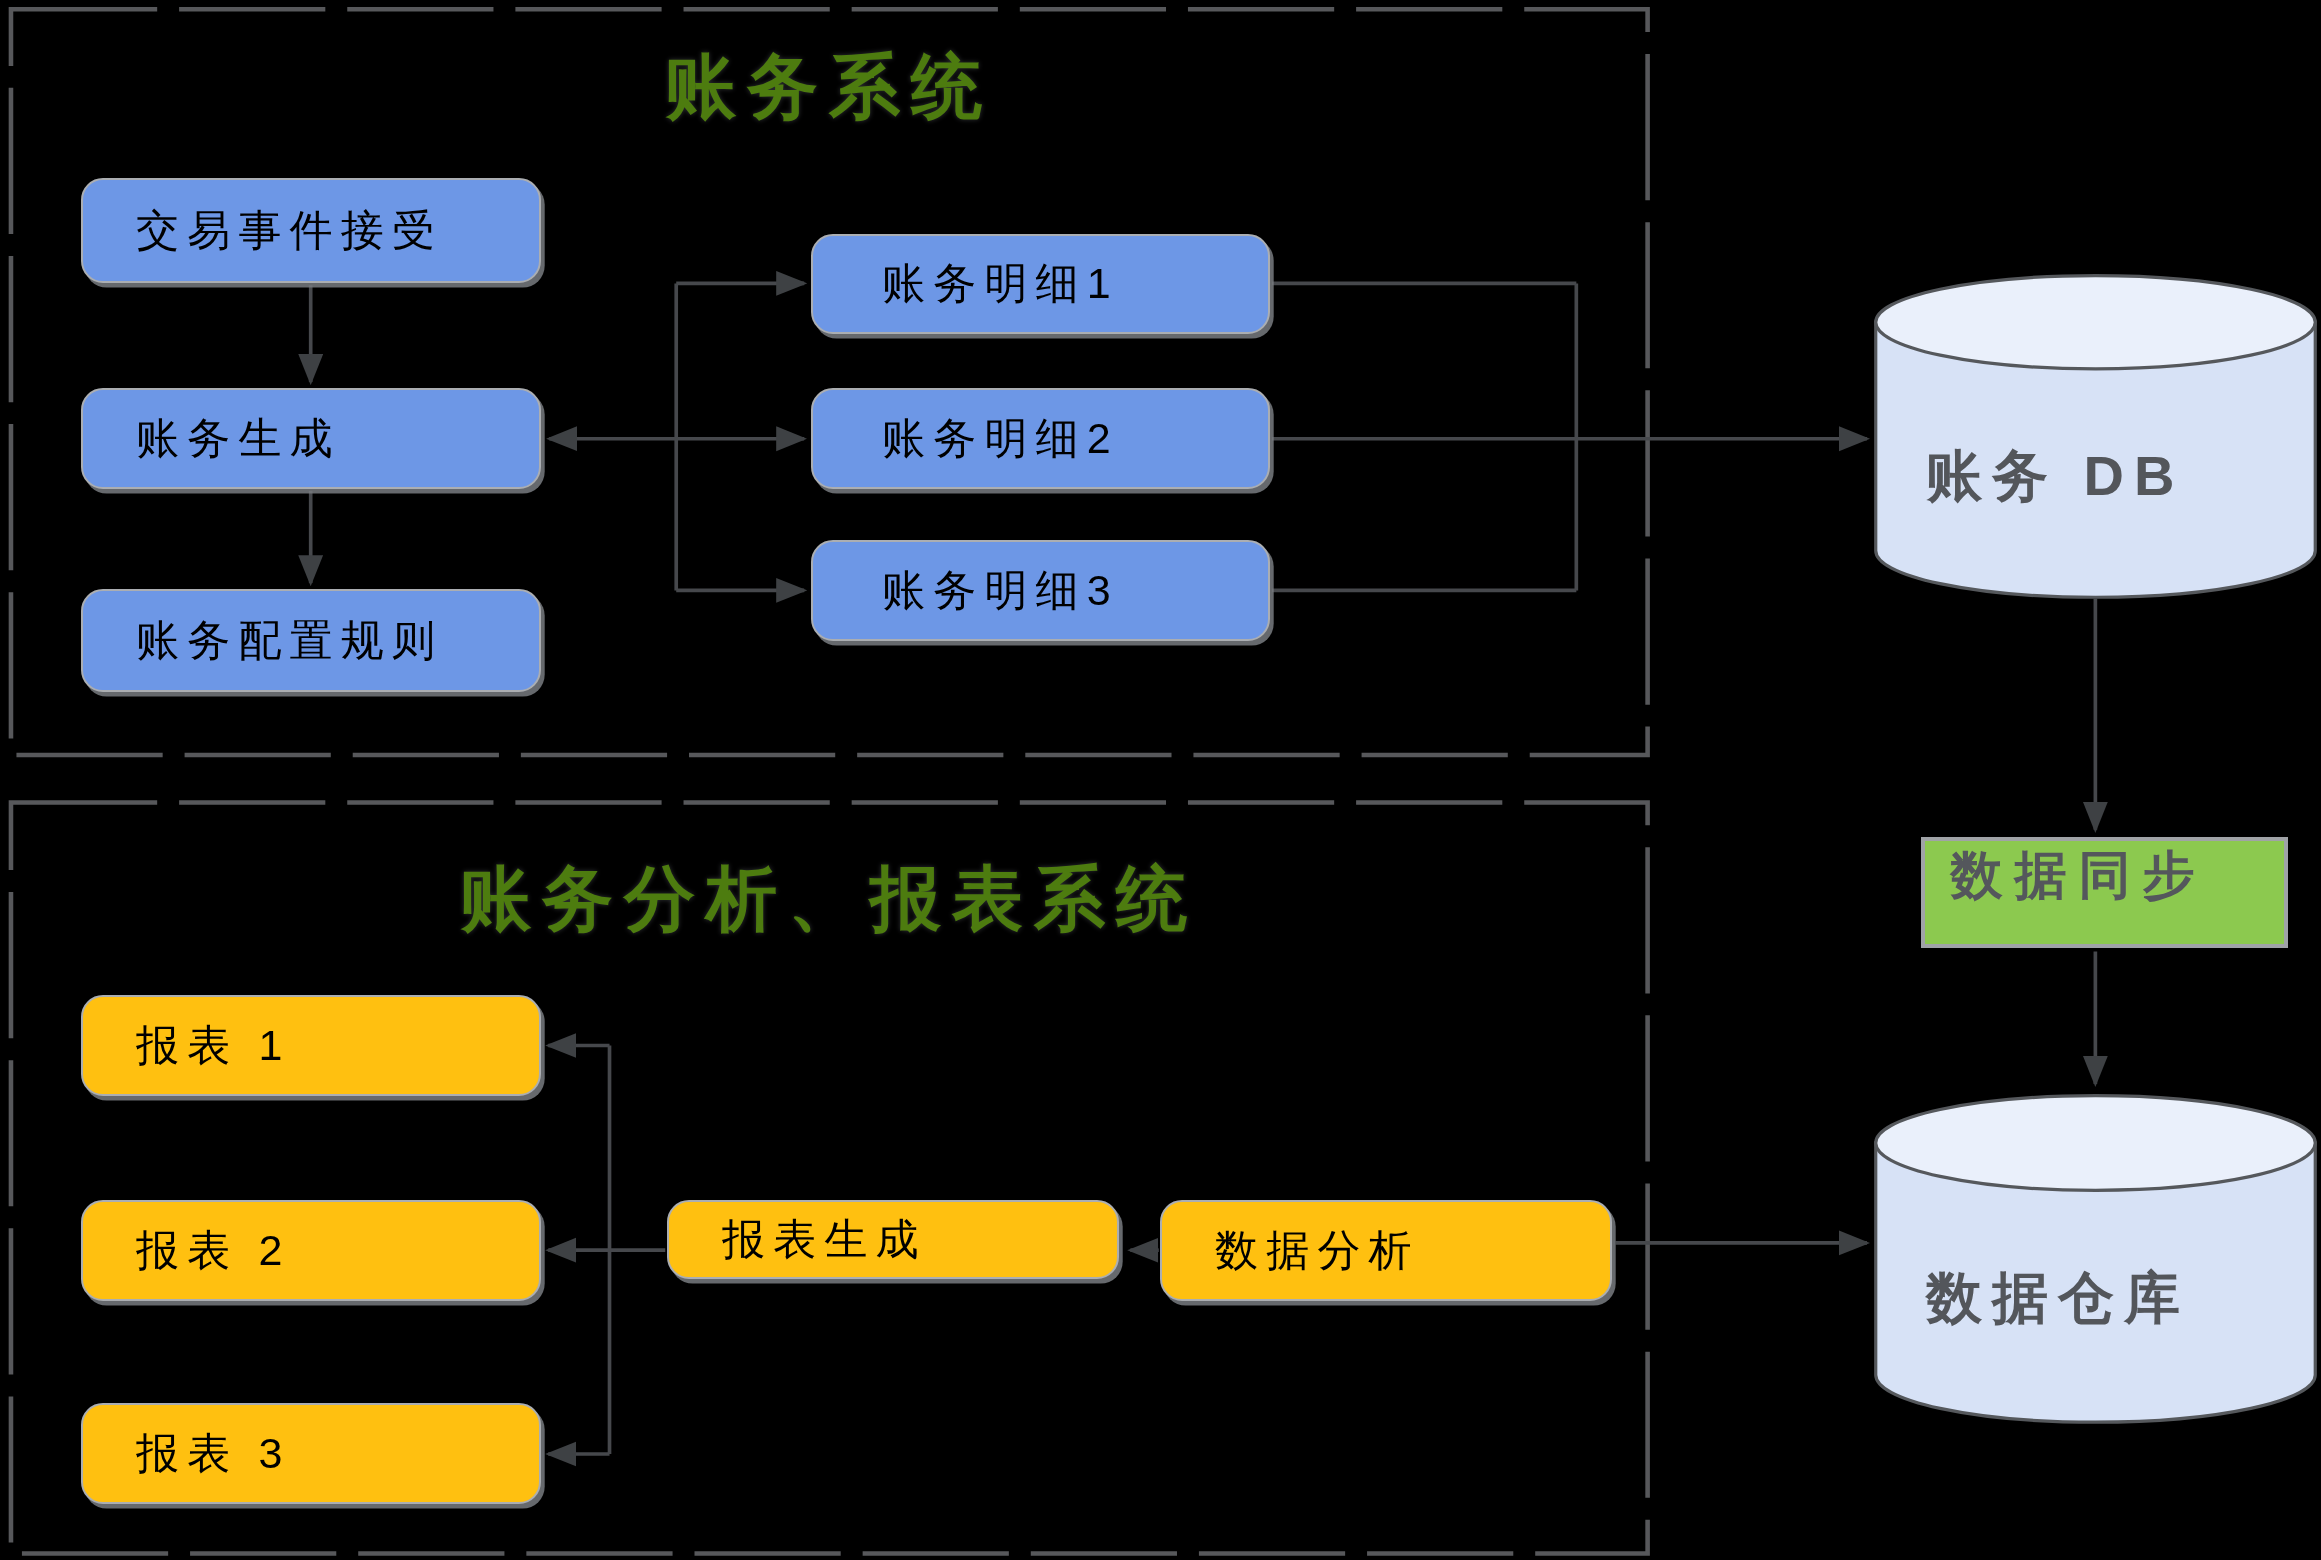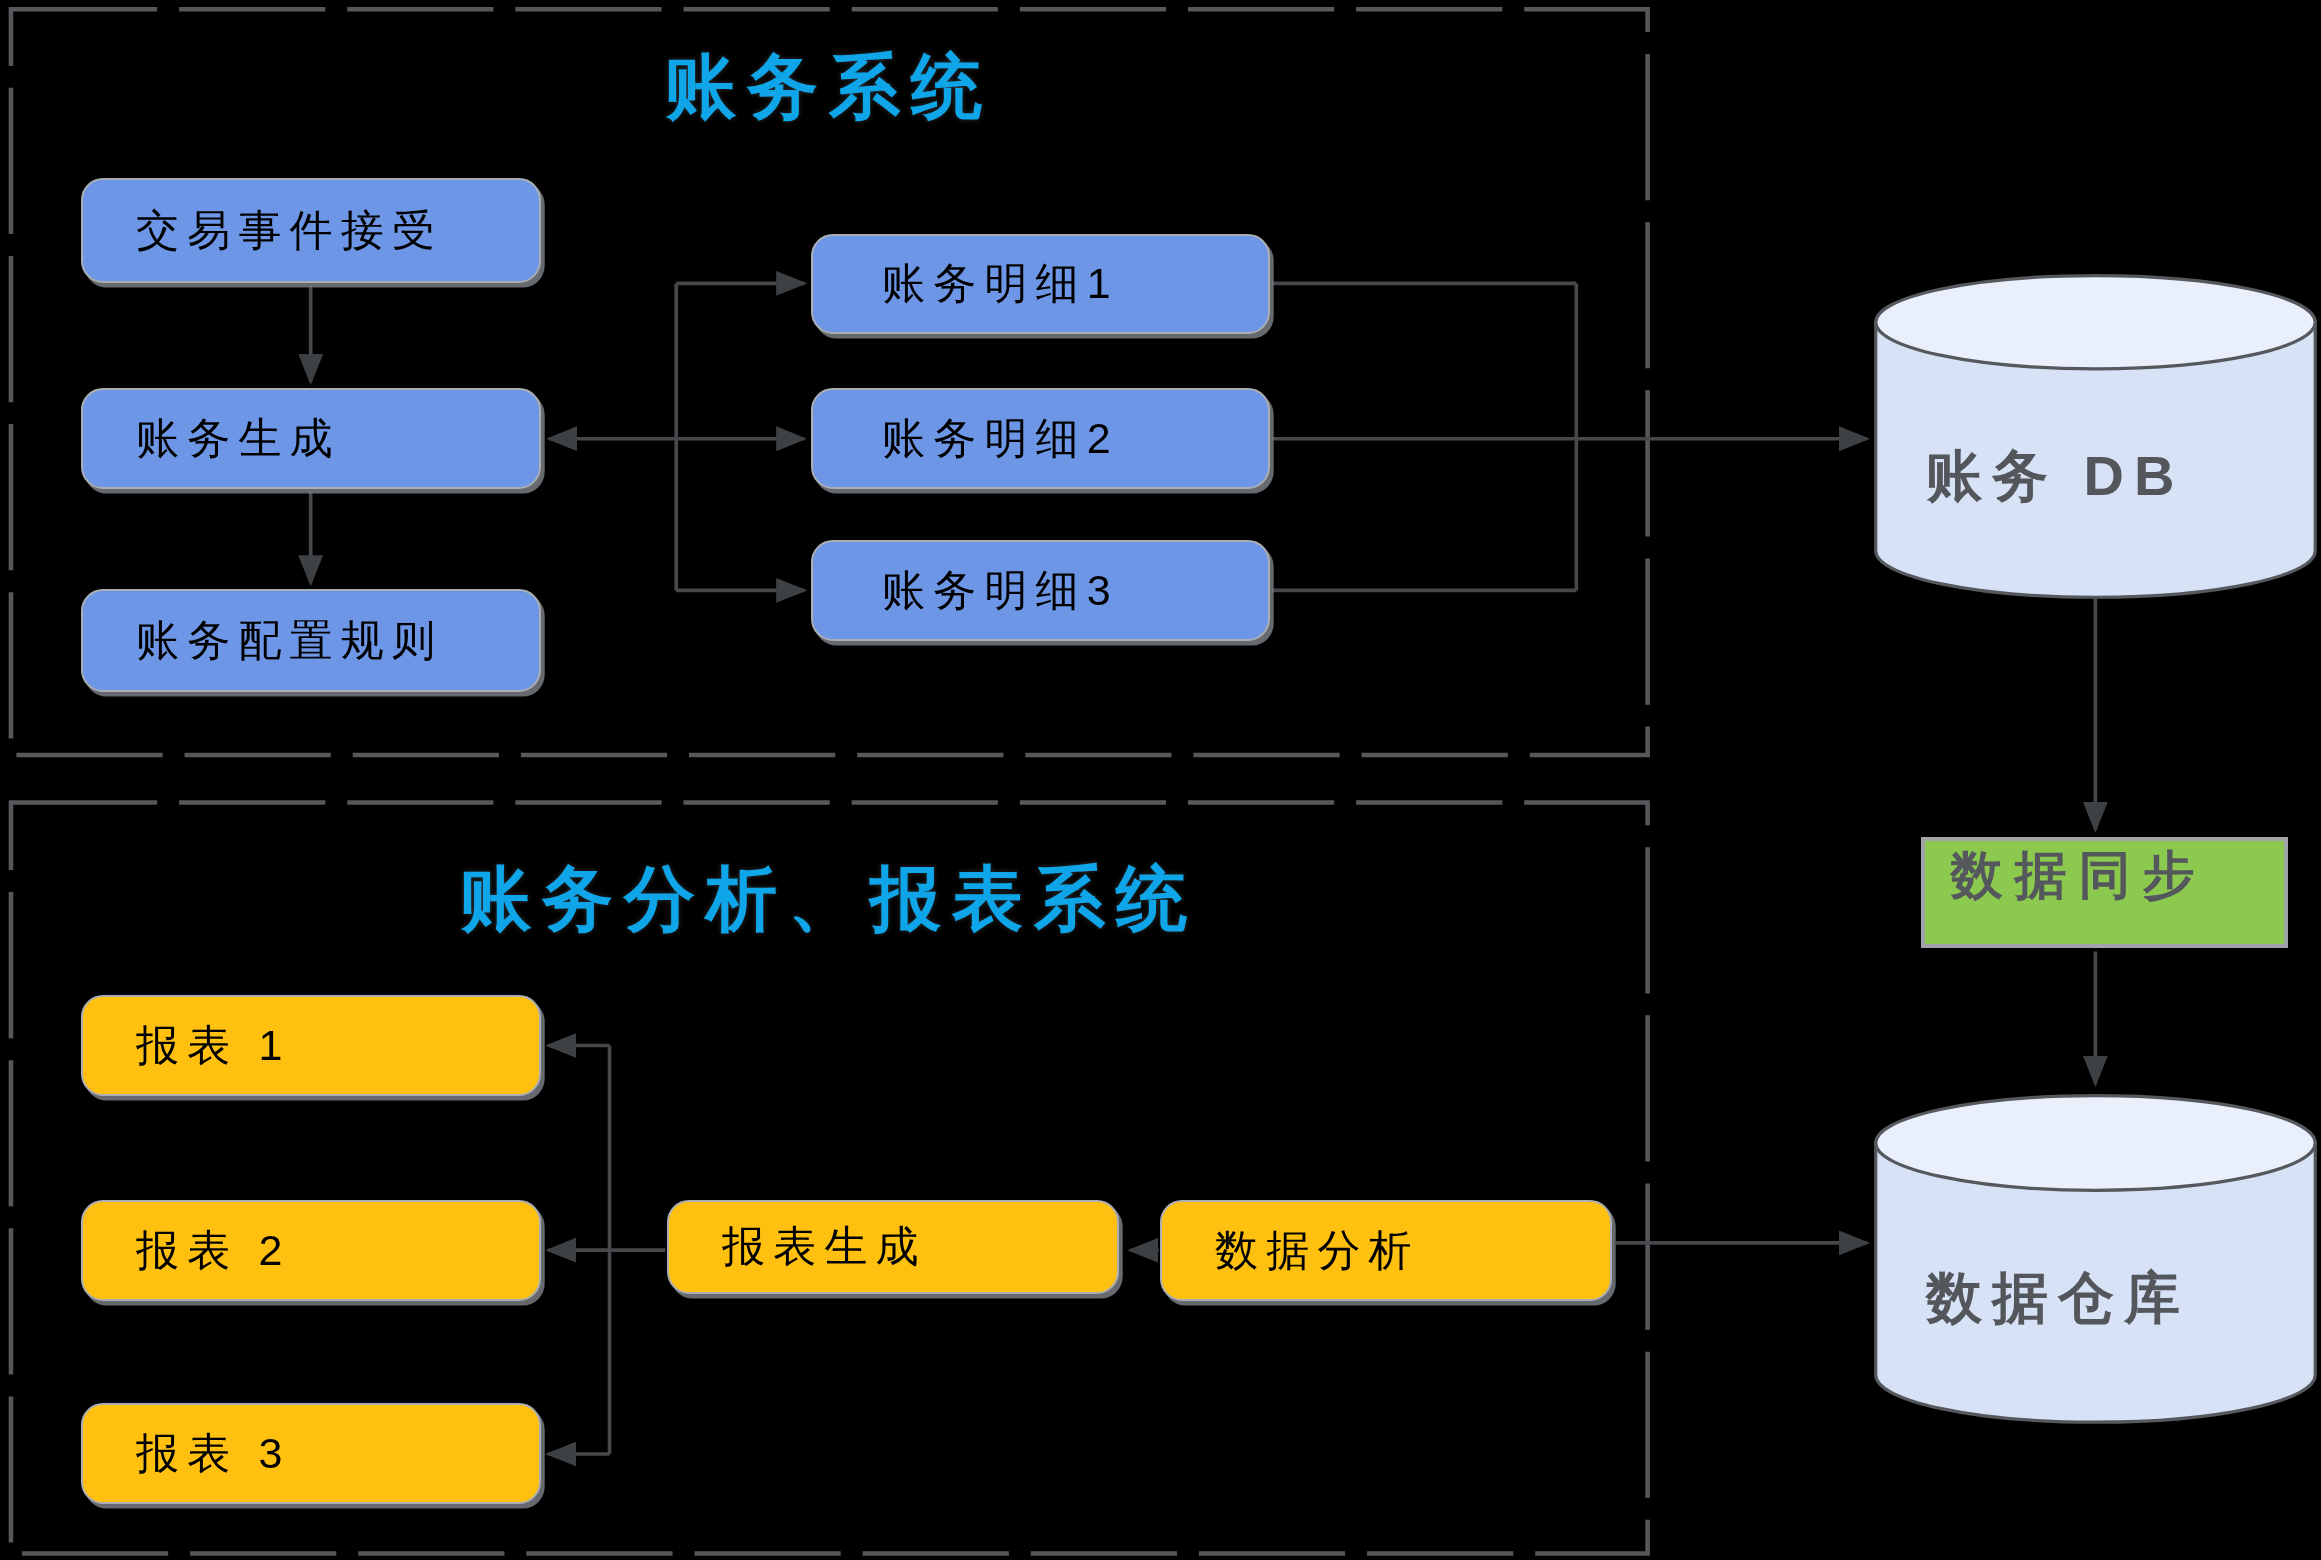--- a/index.html
+++ b/index.html
@@ -3,21 +3,21 @@
 <meta charset="utf-8">
 <style>
   html,body{margin:0;padding:0;background:#000;}
   .stage{
     position:relative;width:2322px;height:1561px;background:#000000;
     font-family:"Liberation Sans","DejaVu Sans",sans-serif;overflow:hidden;
   }
   .overlay{position:absolute;left:0;top:0;width:2322px;height:1561px;}
   .sec-title{
     position:absolute;left:11px;width:1636px;text-align:center;
-    font-size:71px;font-weight:bold;letter-spacing:11px;color:#0ea5e9;
+    font-size:71px;font-weight:bold;letter-spacing:11px;color:#4d7c0f;
     text-shadow:0 0 5.5px rgba(75,78,83,.65);white-space:nowrap;
   }
   #title-acct{top:40px;}
   #title-report{top:852px;}
   .node{
     position:absolute;display:flex;align-items:center;box-sizing:border-box;
     border-radius:22px;font-size:43px;letter-spacing:8.2px;color:#000000;
     border:2.7px solid #ABAEB2;box-shadow:3.7px 4.6px 0 rgba(120,123,128,.85);
     white-space:nowrap;
   }
@@ -27,21 +27,21 @@
   .pl75{padding-left:69px;text-align:center;}
   #node-trade{left:81px;top:178px;width:460px;height:105px;}
   #node-gen{left:81px;top:388px;width:460px;height:101px;}
   #node-rules{left:81px;top:589px;width:460px;height:103px;}
   #node-d1{left:811px;top:234px;width:459px;height:100px;}
   #node-d2{left:811px;top:388px;width:459px;height:101px;}
   #node-d3{left:811px;top:540px;width:459px;height:101px;}
   #node-r1{left:81px;top:995px;width:460px;height:101px;}
   #node-r2{left:81px;top:1200px;width:460px;height:101px;}
   #node-r3{left:81px;top:1403px;width:460px;height:101px;}
-  #node-rgen{left:667px;top:1200px;width:452px;height:94px;}
+  #node-rgen{left:667px;top:1200px;width:452px;height:79px;}
   #node-danl{left:1160px;top:1200px;width:452px;height:101px;}
   .badge{
     position:absolute;display:flex;align-items:flex-start;box-sizing:border-box;
     background:#8CC94F;border:4.6px solid #A0A3A7;color:#54575C;
     font-size:52px;font-weight:bold;letter-spacing:12px;padding-left:25.6px;
     white-space:nowrap;
   }
   #badge-sync{left:1921px;top:837px;width:367px;height:111px;}
   .cyl{position:absolute;}
   #cyl-db{left:1873px;top:271px;width:445px;height:329px;}

